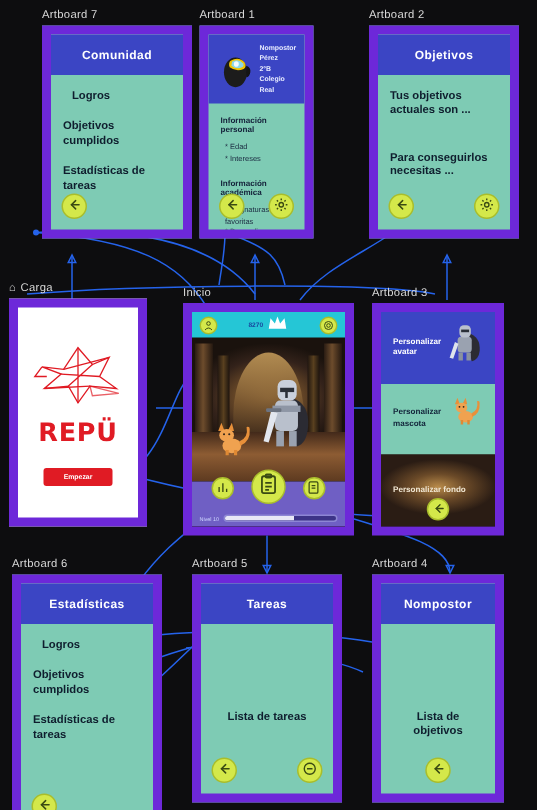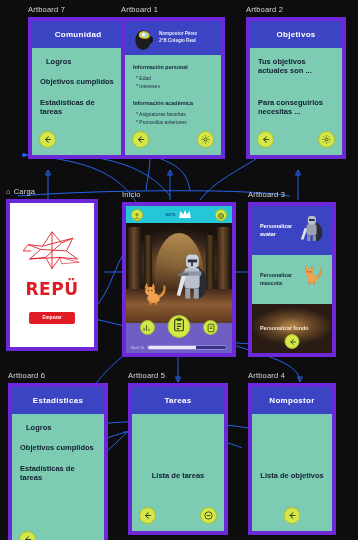--- a/index.html
+++ b/index.html
@@ -19,21 +19,21 @@
   .board { position: absolute; z-index: 2; }
   .board-label {
     font-size: 7.5px; color: #d9d9d9; letter-spacing: .2px;
     margin-bottom: 3px; white-space: nowrap;
   }
   .board-label.with-icon::before {
     content: "\2302"; margin-right: 3px; color: #d9d9d9;
   }
   .phone {
     background: #7ecbb4;
-    border: 4px solid #6d28d9;
+    border: 6px solid #6d28d9;
     overflow: hidden;
     position: relative;
     display: flex; flex-direction: column;
   }
   .phone-header {
     background: #3b45c4;
     color: #ffffff;
     font-size: 8px; font-weight: bold;
     text-align: center;
     letter-spacing: .3px;
@@ -263,21 +263,21 @@
         <span>
           <svg viewBox="0 0 24 24" fill="none" stroke="#3a4a12" stroke-width="2.2" stroke-linecap="round">
             <path d="M14 6 L8 12 L14 18"></path>
               <path d="M8 12 H19"></path>
           </svg>
         </span>
       </div>
     </div>
   </div>
 
-  <div class="board" style="left:121px; top:5px; width:104px;">
+  <div class="board" style="left:133px; top:5px; width:76px;">
     <div class="board-label">Artboard 1</div>
     <div class="phone" style="height:142px;">
       <div class="prof-head">
         <span class="avatar-among">
           <svg viewBox="0 0 40 44">
             <ellipse cx="20" cy="24" rx="14" ry="18" fill="#1c1c1c"></ellipse>
             <path d="M33 16 q6 2 5 8 q-1 6 -5 6 z" fill="#151515"></path>
             <path d="M14 10 q10 -6 17 2 q3 5 -1 8 q-9 4 -17 -2 q-2 -5 1 -8z" fill="#f2c200"></path>
             <path d="M16 11 q8 -4 13 2 q2 3 -1 5 q-7 3 -13 -2z" fill="#8dd7e8"></path>
             <ellipse cx="21" cy="14" rx="3" ry="3.4" fill="#ffffff" opacity=".9"></ellipse>

